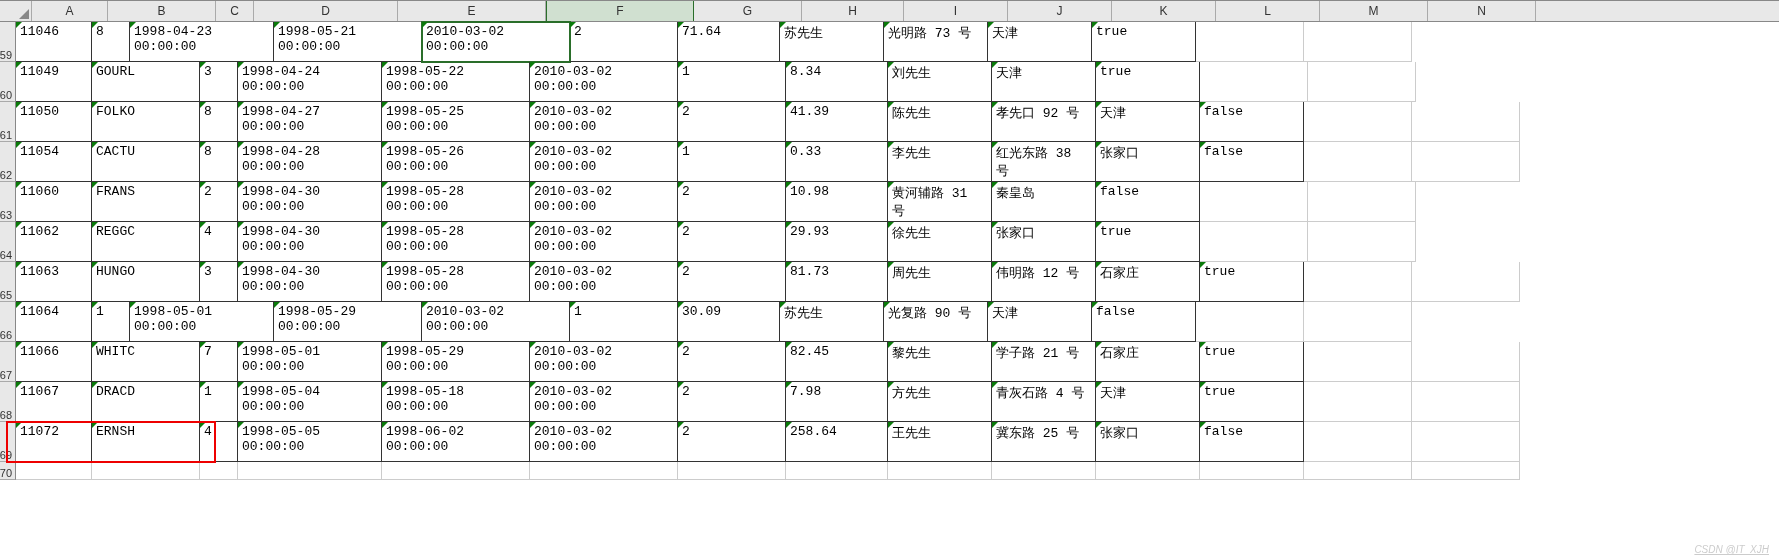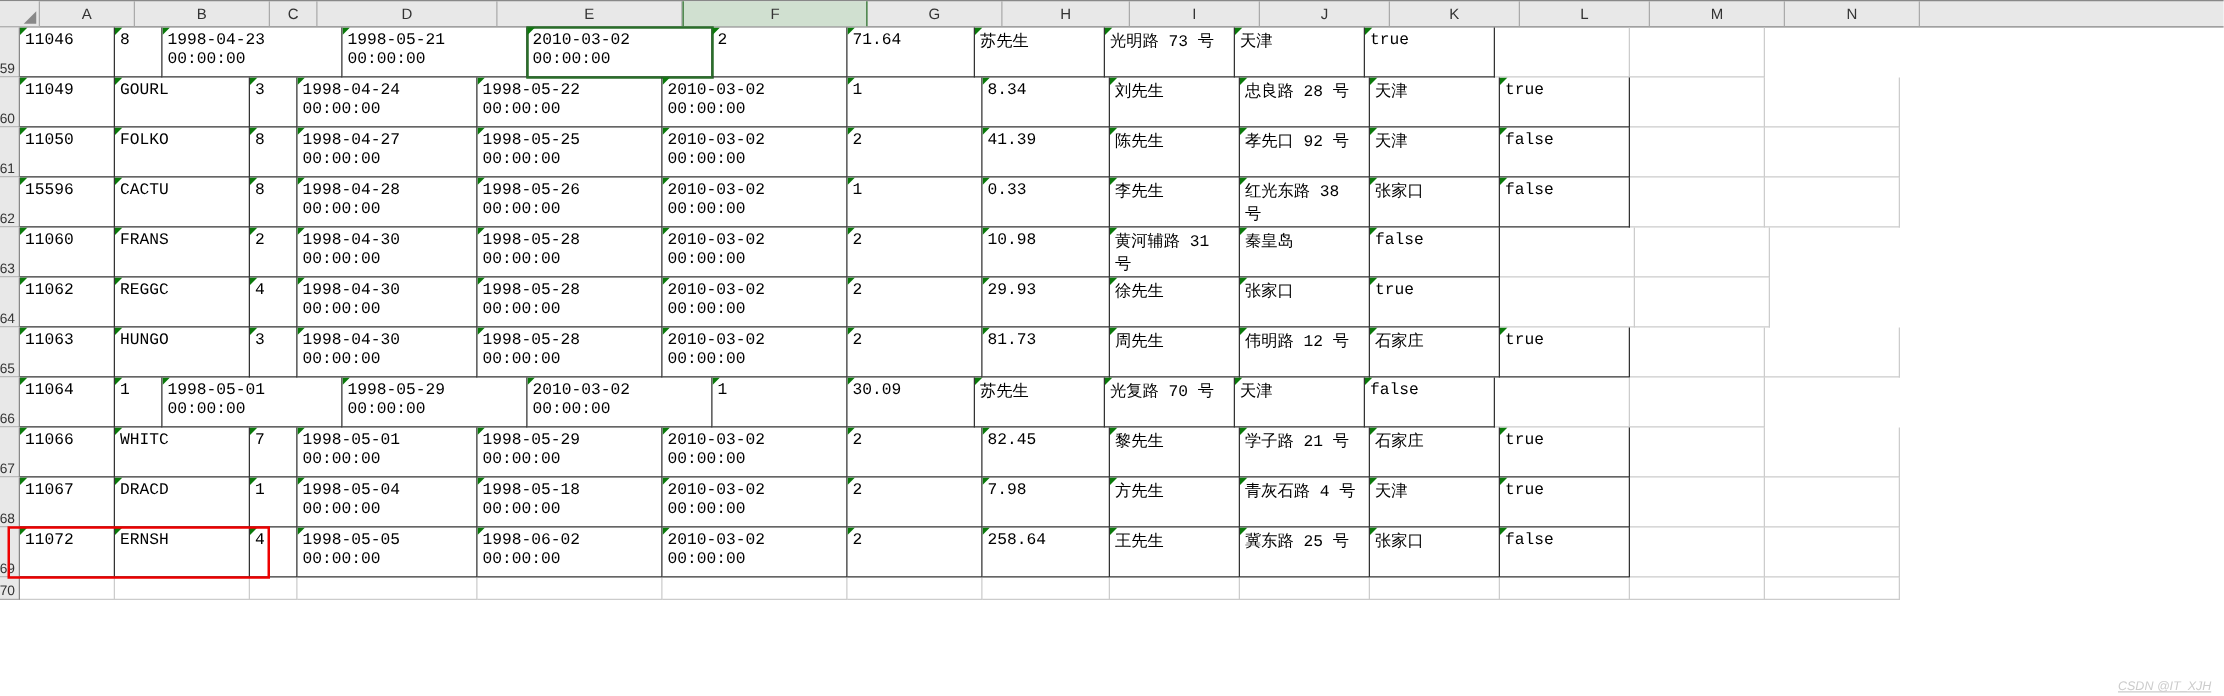--- a/index.html
+++ b/index.html
@@ -63,21 +63,20 @@
         <div class="row-header">360</div>
         <div class="cell col-A triangle">11049</div>
         <div class="cell col-B triangle">GOURL</div>
         <div class="cell col-C triangle">3</div>
         <div class="cell col-D triangle">1998-04-24 00:00:00</div>
         <div class="cell col-E triangle">1998-05-22 00:00:00</div>
         <div class="cell col-F triangle">2010-03-02 00:00:00</div>
         <div class="cell col-G triangle">1</div>
         <div class="cell col-H triangle">8.34</div>
         <div class="cell col-I triangle">刘先生</div>
-        <div class="cell col-J triangle">忠良路 28 号</div>
         <div class="cell col-K triangle">天津</div>
         <div class="cell col-L triangle">true</div>
         <div class="cell col-M empty"></div>
         <div class="cell col-N empty"></div>
       </div>
       <div class="data-row">
         <div class="row-header">361</div>
         <div class="cell col-A triangle">11050</div>
         <div class="cell col-B triangle">FOLKO</div>
         <div class="cell col-C triangle">8</div>
@@ -88,21 +87,21 @@
         <div class="cell col-H triangle">41.39</div>
         <div class="cell col-I triangle">陈先生</div>
         <div class="cell col-J triangle">孝先口 92 号</div>
         <div class="cell col-K triangle">天津</div>
         <div class="cell col-L triangle">false</div>
         <div class="cell col-M empty"></div>
         <div class="cell col-N empty"></div>
       </div>
       <div class="data-row">
         <div class="row-header">362</div>
-        <div class="cell col-A triangle">15596</div>
+        <div class="cell col-A triangle">11054</div>
         <div class="cell col-B triangle">CACTU</div>
         <div class="cell col-C triangle">8</div>
         <div class="cell col-D triangle">1998-04-28 00:00:00</div>
         <div class="cell col-E triangle">1998-05-26 00:00:00</div>
         <div class="cell col-F triangle">2010-03-02 00:00:00</div>
         <div class="cell col-G triangle">1</div>
         <div class="cell col-H triangle">0.33</div>
         <div class="cell col-I triangle">李先生</div>
         <div class="cell col-J triangle">红光东路 38 号</div>
         <div class="cell col-K triangle">张家口</div>
@@ -162,21 +161,21 @@
       <div class="data-row">
         <div class="row-header">366</div>
         <div class="cell col-A triangle">11064</div>
         <div class="cell col-C triangle">1</div>
         <div class="cell col-D triangle">1998-05-01 00:00:00</div>
         <div class="cell col-E triangle">1998-05-29 00:00:00</div>
         <div class="cell col-F triangle">2010-03-02 00:00:00</div>
         <div class="cell col-G triangle">1</div>
         <div class="cell col-H triangle">30.09</div>
         <div class="cell col-I triangle">苏先生</div>
-        <div class="cell col-J triangle">光复路 70 号</div>
+        <div class="cell col-J triangle">光复路 90 号</div>
         <div class="cell col-K triangle">天津</div>
         <div class="cell col-L triangle">false</div>
         <div class="cell col-M empty"></div>
         <div class="cell col-N empty"></div>
       </div>
       <div class="data-row">
         <div class="row-header">367</div>
         <div class="cell col-A triangle">11066</div>
         <div class="cell col-B triangle">WHITC</div>
         <div class="cell col-C triangle">7</div>

